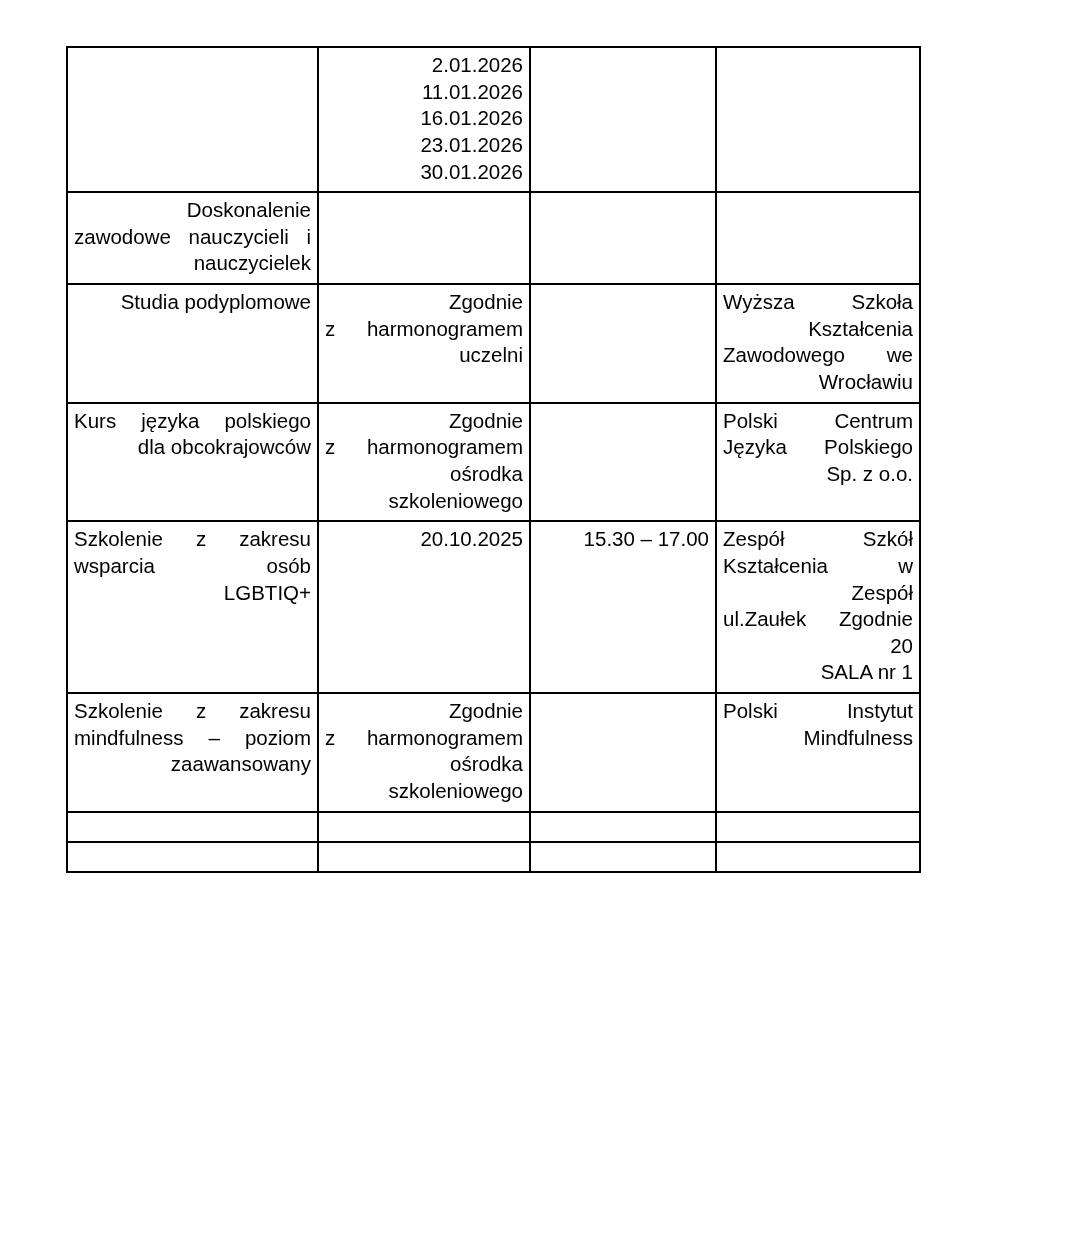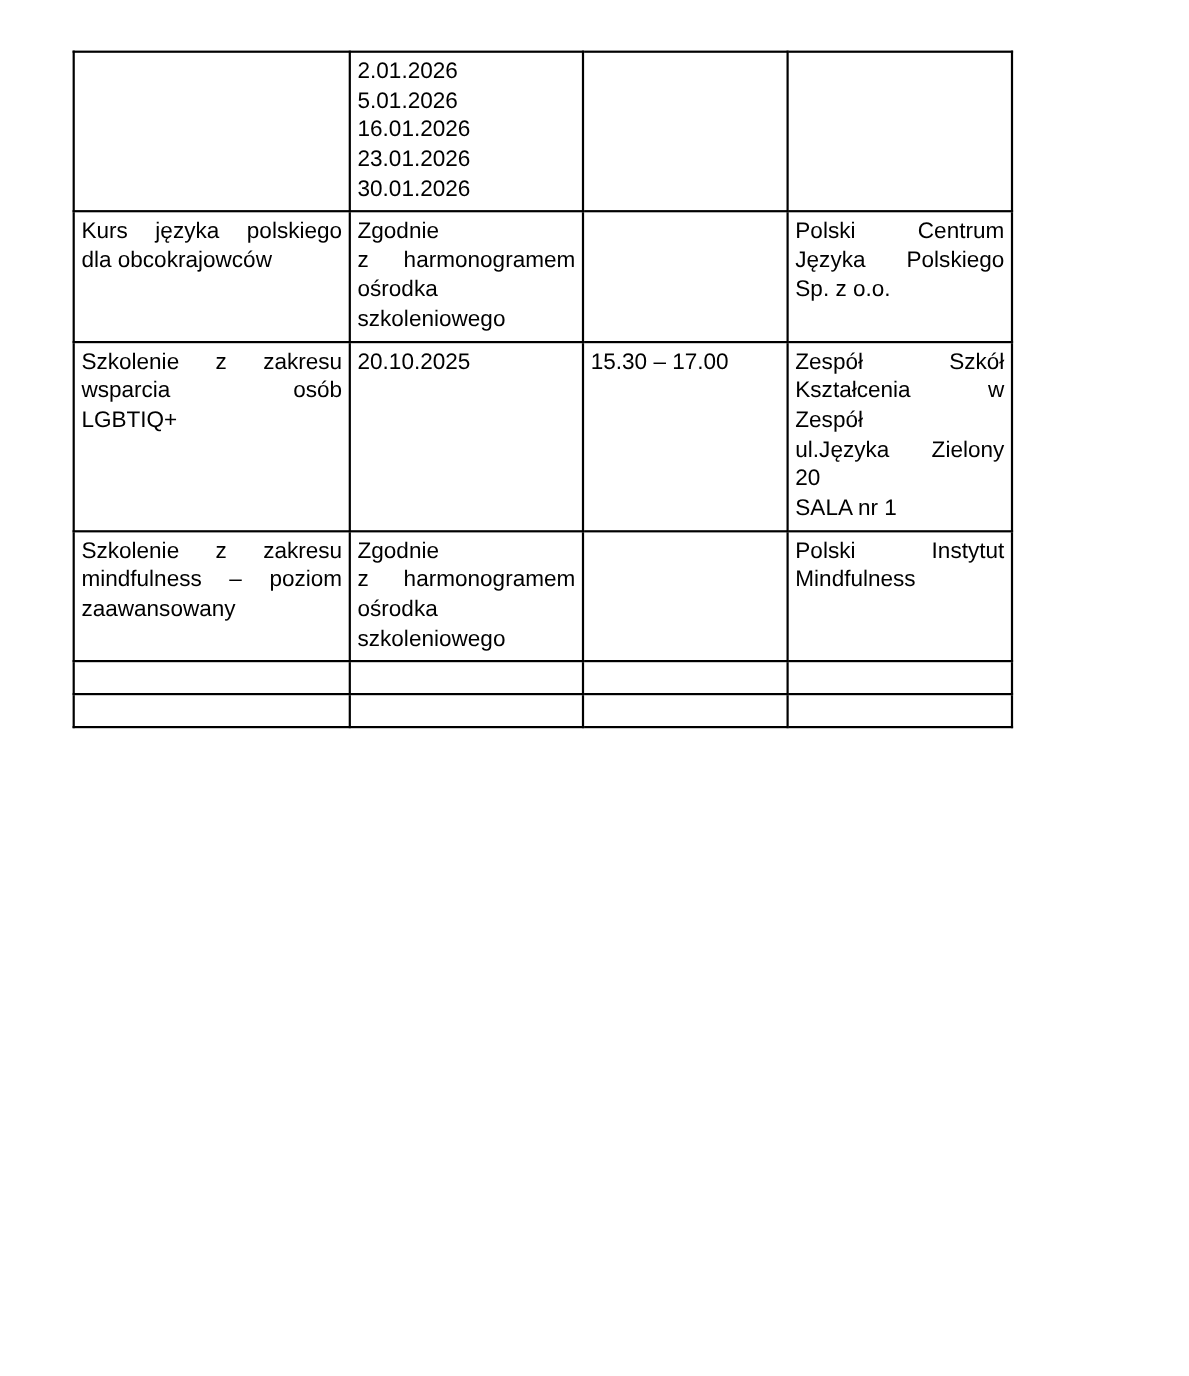--- a/index.html
+++ b/index.html
@@ -38,21 +38,21 @@
     font-size: 20.5px;
     line-height: 1.30;
     word-wrap: break-word;
   }
   
   col.c1 { width: 251px; }
   col.c2 { width: 212px; }
   col.c3 { width: 186px; }
   col.c4 { width: 204px; }
   .left { text-align: left; }
-  .line { display: block; }
+  .line { display: block; text-align: right; }
   .line.sp { text-align: justify; text-align-last: justify; }
 
   .empty-row td {
     height: 28px;
     padding: 0;
   }
 </style>
 </head>
 <body>
 
@@ -64,30 +64,57 @@
         <col class="c2">
         <col class="c3">
         <col class="c4">
     </colgroup>
     <tbody>
 
       <tr>
         <td></td>
         <td>
           <span class="line left">2.01.2026</span>
-          <span class="line left">5.01.2026</span>
+          <span class="line left">11.01.2026</span>
           <span class="line left">16.01.2026</span>
           <span class="line left">23.01.2026</span>
           <span class="line left">30.01.2026</span>
         </td>
         <td></td>
         <td></td>
       </tr>
 
+      <tr>
+        <td>
+          <span class="line left">Doskonalenie</span>
+          <span class="line sp">zawodowe nauczycieli i</span>
+          <span class="line left">nauczycielek</span>
+        </td>
+        <td></td>
+        <td></td>
+        <td></td>
+      </tr>
 
+      <tr>
+        <td>
+          <span class="line left">Studia podyplomowe</span>
+        </td>
+        <td>
+          <span class="line left">Zgodnie</span>
+          <span class="line sp">z harmonogramem</span>
+          <span class="line left">uczelni</span>
+        </td>
+        <td></td>
+        <td>
+          <span class="line sp">Wyższa Szkoła</span>
+          <span class="line left">Kształcenia</span>
+          <span class="line sp">Zawodowego we</span>
+          <span class="line left">Wrocławiu</span>
+        </td>
+      </tr>
 
       <tr>
         <td>
           <span class="line sp">Kurs języka polskiego</span>
           <span class="line left">dla obcokrajowców</span>
         </td>
         <td>
           <span class="line left">Zgodnie</span>
           <span class="line sp">z harmonogramem</span>
           <span class="line left">ośrodka</span>
@@ -110,21 +137,21 @@
         <td>
           <span class="line left">20.10.2025</span>
         </td>
         <td>
           <span class="line left">15.30 – 17.00</span>
         </td>
         <td>
           <span class="line sp">Zespół Szkół</span>
           <span class="line sp">Kształcenia w</span>
           <span class="line left">Zespół</span>
-          <span class="line sp">ul.Języka Zielony</span>
+          <span class="line sp">ul.Zaułek Zgodnie</span>
           <span class="line left">20</span>
           <span class="line left">SALA nr 1</span>
         </td>
       </tr>
 
       <tr>
         <td>
           <span class="line sp">Szkolenie z zakresu</span>
           <span class="line sp">mindfulness – poziom</span>
           <span class="line left">zaawansowany</span>

